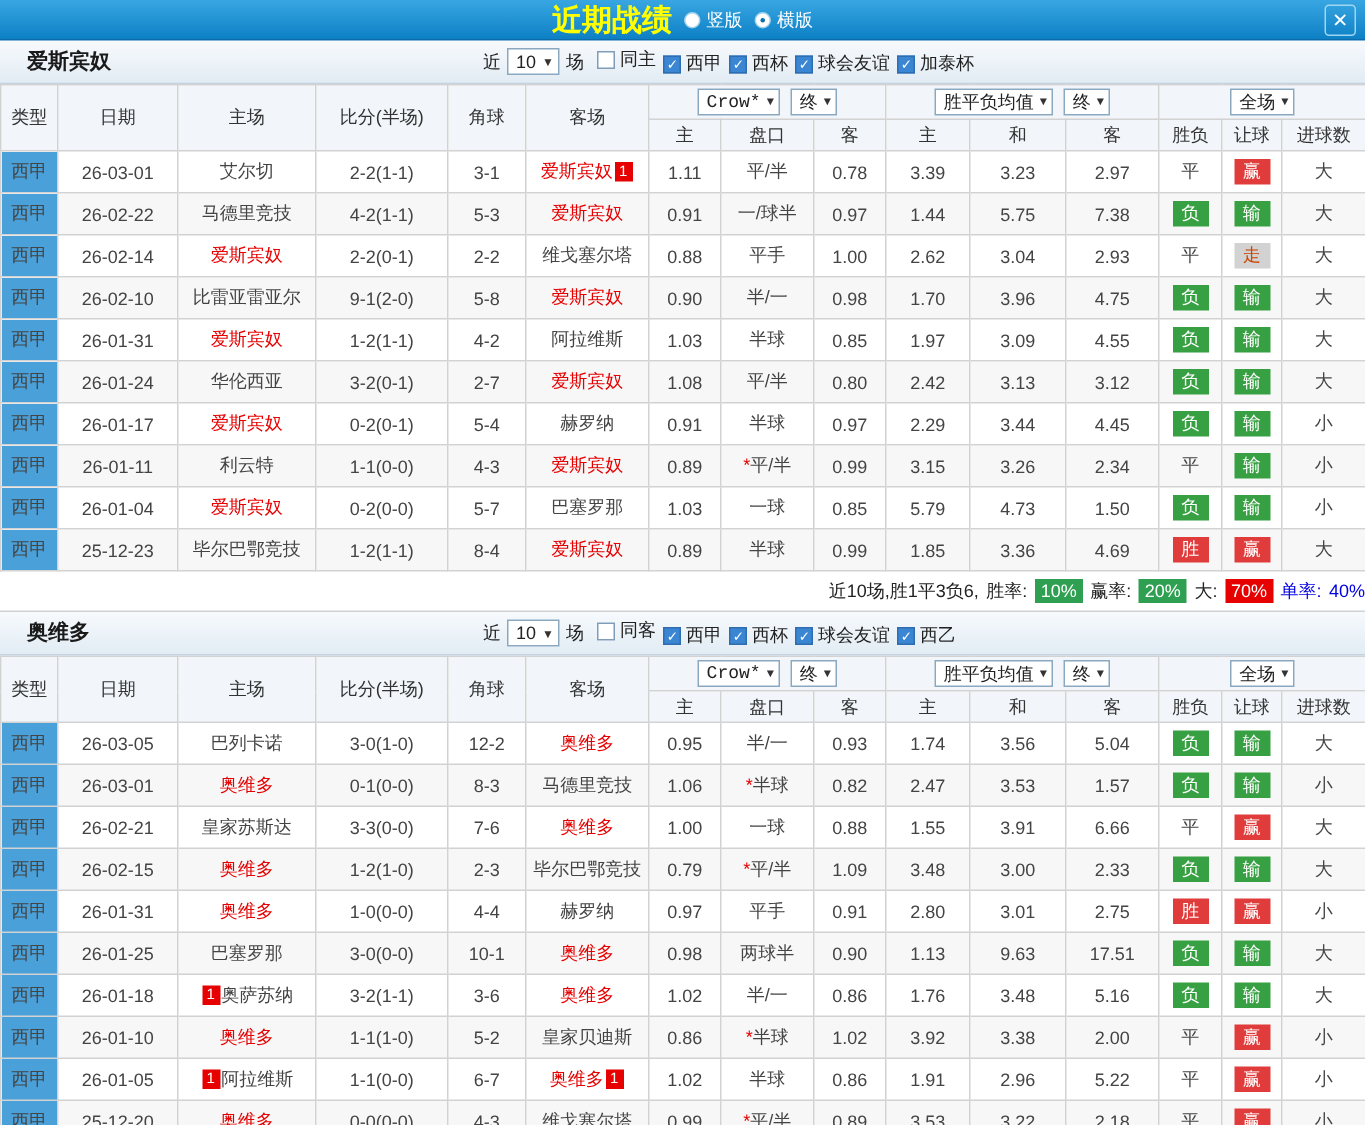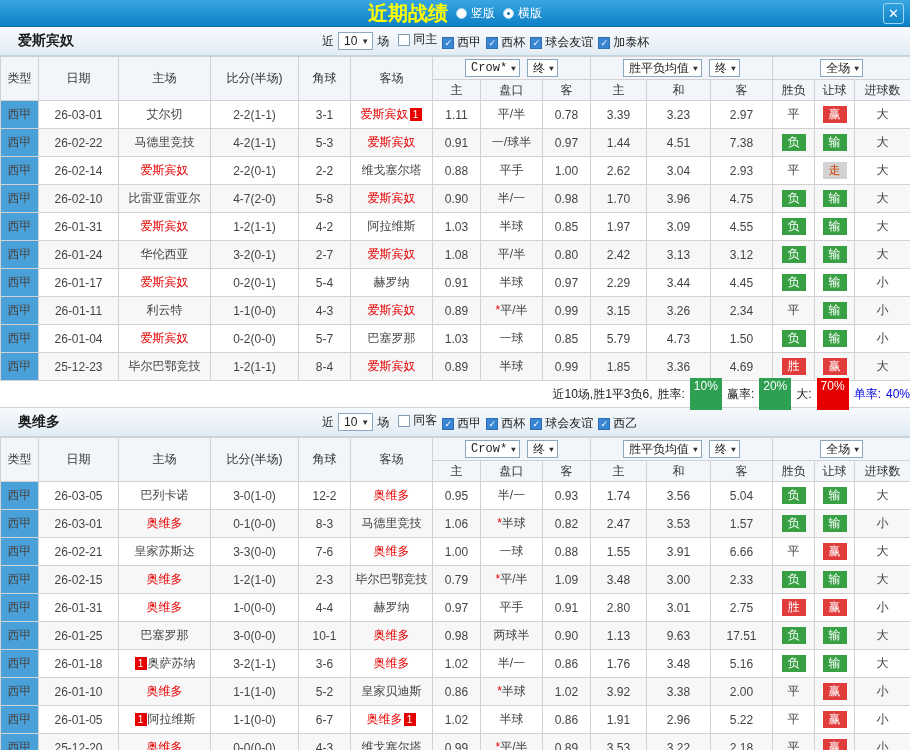--- a/index.html
+++ b/index.html
@@ -54,21 +54,21 @@
     color:#fff; font-size:12px; }
   .bd-win  { background:#e03c3c; }
   .bd-lose { background:#37a043; }
   .bd-push { background:#d2d2d2; color:#cc4400; }
   .g-big   { color:#e60000; }
   .g-small { color:#18a018; }
 
   
   .section-footer { height:27px; display:flex; align-items:center; justify-content:flex-end;
     gap:5px; border-bottom:1px solid #d2d2d2; font-size:12px; color:#222; }
-  .pct { color:#fff; padding:0 4px; height:32px; line-height:16px; display:inline-block; }
+  .pct { color:#fff; padding:0 4px; height:16px; line-height:16px; display:inline-block; }
   .pct.green { background:#2fa052; }
   .pct.red   { background:#e60000; }
   .blue { color:#0000e0; }
 </style>
 </head>
 <body>
 
 <div class="topbar">
   <span class="title">近期战绩</span>
   <span class="radio">
@@ -198,21 +198,21 @@
             <td class="league">西甲</td>
             <td>26-02-22</td>
             <td><span>马德里竞技</span></td>
             <td class="score">4-2(1-1)</td>
             <td>5-3</td>
             <td><span class="tx-red">爱斯宾奴</span></td>
             <td>0.91</td>
             <td>一/球半</td>
             <td>0.97</td>
             <td>1.44</td>
-            <td>4.51</td>
+            <td>5.75</td>
             <td>7.38</td>
             <td><span class="bd bd-lose">负</span></td>
             <td><span class="bd bd-lose">输</span></td>
             <td class="g-big">大</td>
           </tr>
           <tr>
             <td class="league">西甲</td>
             <td>26-02-14</td>
             <td><span class="tx-red">爱斯宾奴</span></td>
             <td class="score">2-2(0-1)</td>
@@ -225,21 +225,21 @@
             <td>3.04</td>
             <td>2.93</td>
             <td>平</td>
             <td><span class="bd bd-push">走</span></td>
             <td class="g-big">大</td>
           </tr>
           <tr>
             <td class="league">西甲</td>
             <td>26-02-10</td>
             <td><span>比雷亚雷亚尔</span></td>
-            <td class="score">4-7(2-0)</td>
+            <td class="score">9-1(2-0)</td>
             <td>5-8</td>
             <td><span class="tx-red">爱斯宾奴</span></td>
             <td>0.90</td>
             <td>半/一</td>
             <td>0.98</td>
             <td>1.70</td>
             <td>3.96</td>
             <td>4.75</td>
             <td><span class="bd bd-lose">负</span></td>
             <td><span class="bd bd-lose">输</span></td>

